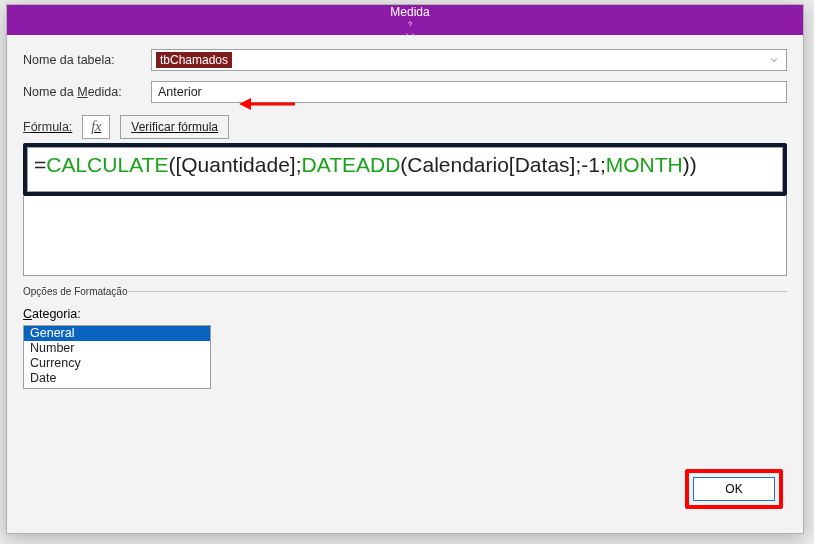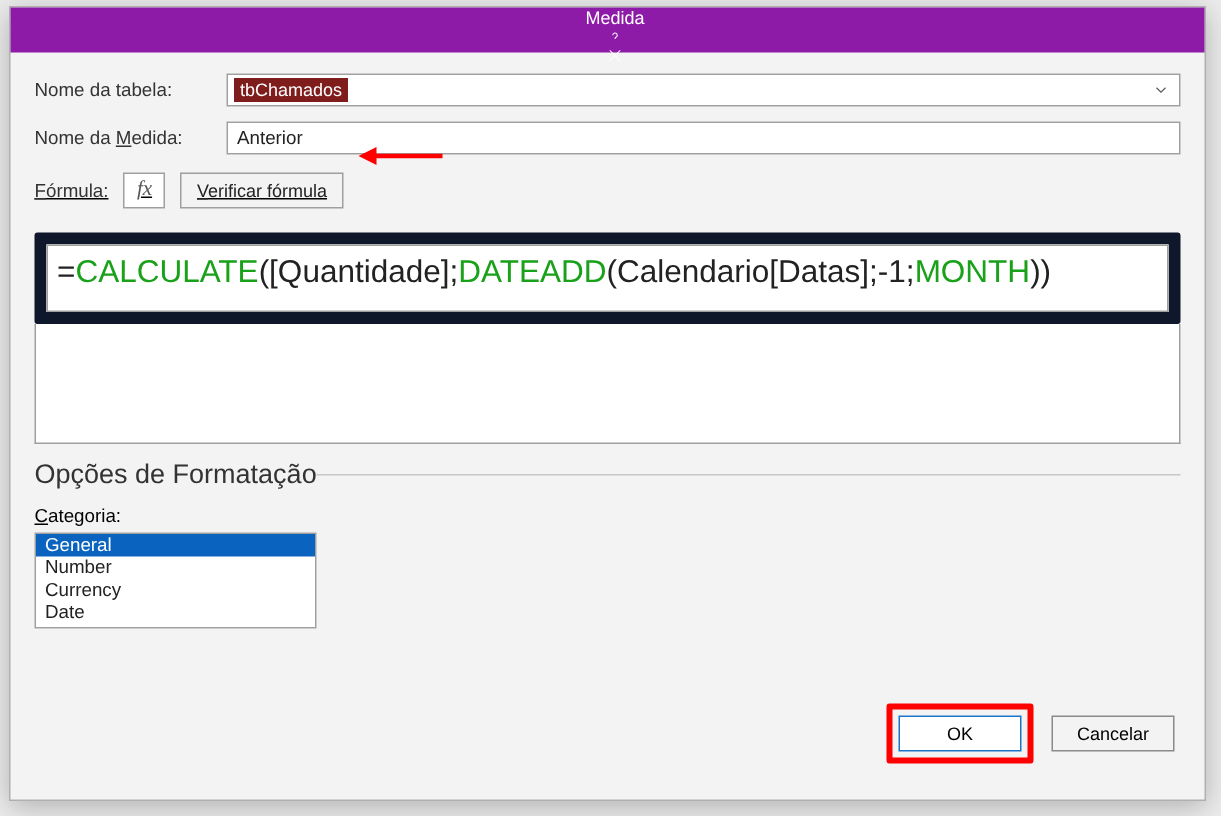--- a/index.html
+++ b/index.html
@@ -49,39 +49,39 @@
   display:flex; align-items:center; justify-content:center;
   font-style: italic; font-family: "Times New Roman", serif; font-size: 14px; color:#555;
 }
 .verify-btn {
   height: 24px; padding: 0 10px; border: 1px solid #9f9f9f; background: #f3f3f3;
   font-size: 12px; color:#222;
 }
 .verify-btn span u { text-decoration: underline; }
 
 .formula-box-wrap {
-  border: 8px solid #0f172a; border-radius: 2px; margin-top: 16px;
+  border: 4px solid #0f172a; border-radius: 2px; margin-top: 4px;
   width: 100%;
 }
 .formula-box {
   background: #fff; border: 1px solid #9f9f9f;
   padding: 4px 6px 4px 6px; min-height: 45px;
   font-family: Calibri, Arial, sans-serif;
   font-size: 21px; white-space: nowrap; overflow-x: auto;
 }
 .formula-box .eq { color:#222; }
 .formula-box .fn { color:#1aa11a; }
 .formula-box .tok { color:#222; }
 
 .formula-rest {
   background:#fff; border:1px solid #9f9f9f; border-top:none;
   height: 80px; width:100%;
 }
 
-.fmt-head { margin-top: 10px; margin-bottom: 10px; font-size: 18px; color:#333; display:flex; align-items:center; }
+.fmt-head { margin-top: 10px; margin-bottom: 10px; font-size: 10px; color:#333; display:flex; align-items:center; }
 .fmt-head .line { flex:1; height:1px; background:#c8c8c8; }
 
 .cat-label { font-size: 12.5px; margin-bottom: 4px; display:block; }
 .cat-list {
   width: 188px; height: 64px; border: 1px solid #9f9f9f; background:#fff;
   overflow-y: auto; font-size:12.5px;
 }
 .cat-list .item { padding: 0 6px; height: 15px; line-height:15px; color:#222; }
 .cat-list .item.sel { background:#0a64bf; color:#fff; }
 
@@ -188,16 +188,15 @@
     <svg viewBox="0 0 64 22">
       <line x1="58" y1="11" x2="10" y2="11" stroke="#ff0000" stroke-width="3"></line>
       <polygon points="2,11 14,5 14,17" fill="#ff0000"></polygon>
     </svg>
   </div>
 
   <div class="footer">
     <span class="hl">
       <button class="ok">OK</button>
     </span>
-    <button>Cancelar</button>
   </div>
 
 </div>
 
 </body></html>

